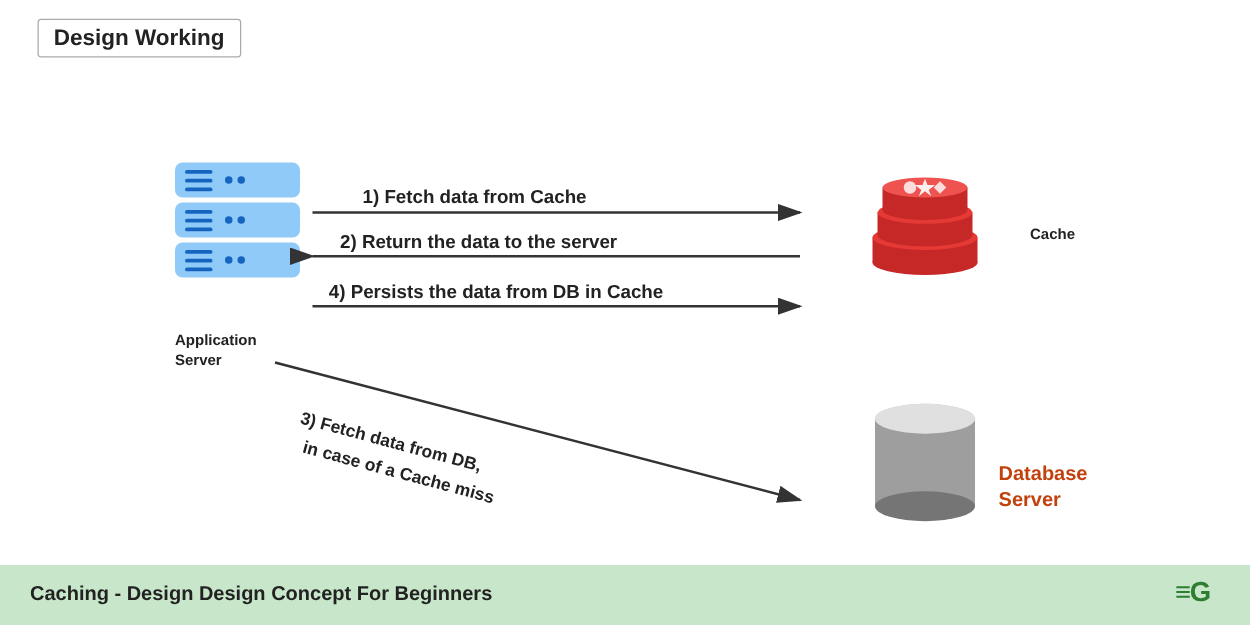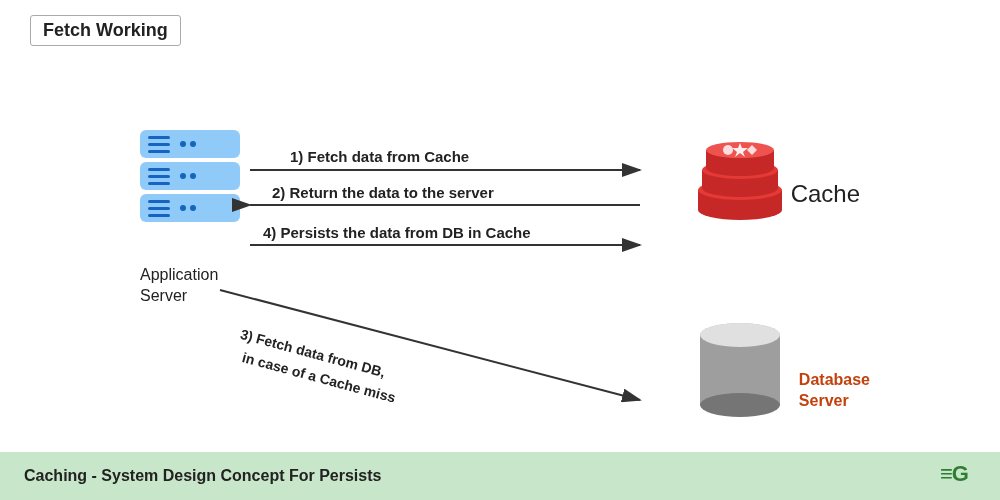--- a/index.html
+++ b/index.html
@@ -99,33 +99,33 @@
       width: 6px;
       height: 6px;
       background: #1565c0;
       border-radius: 50%;
     }
 
     .app-label {
       position: absolute;
       left: 140px;
       top: 185px;
-      font-size: 16px;
-      font-weight: 400;
+      font-size: 12px;
+      font-weight: 700;
       color: #222;
       line-height: 1.3;
       width: 110px;
     }
 
     .cache-label {
       position: absolute;
       right: 140px;
       top: 100px;
-      font-size: 24px;
-      font-weight: 400;
+      font-size: 12px;
+      font-weight: 700;
       color: #222;
     }
 
     .db-label {
       position: absolute;
       right: 130px;
       top: 290px;
       font-size: 16px;
       font-weight: 700;
       color: #c2410c;
@@ -150,21 +150,21 @@
 
     
     .cylinder {
       width: 90px;
       height: 110px;
     }
   </style>
 </head>
 <body>
 
-<div id="header">Fetch Working</div>
+<div id="header">Design Working</div>
 
 <div id="diagram">
 
   <div class="server-icon">
     <div class="server-disk">
       <div class="disk-lines">
           <div class="disk-line"></div>
           <div class="disk-line"></div>
           <div class="disk-line"></div>
         </div>
@@ -255,20 +255,20 @@
 
     <line x1="220" y1="210" x2="640" y2="320" stroke="#333" stroke-width="2" marker-end="url(#arrowRight)"></line>
 
     <text transform="rotate(15, 340, 270)" x="240" y="285" font-size="14" font-weight="600" fill="#222">3) Fetch data from DB,</text>
     <text transform="rotate(15, 340, 300)" x="240" y="308" font-size="14" font-weight="600" fill="#222">in case of a Cache miss</text>
   </svg>
 
 </div>
 
 <div id="footer">
-  <span id="footer-text">Caching - System Design Concept For Persists</span>
+  <span id="footer-text">Caching - Design Design Concept For Beginners</span>
   <span id="footer-logo">
     
     <svg width="36" height="28" viewBox="0 0 36 28">
       <text x="0" y="22" font-size="22" font-weight="900" fill="#2e7d32" font-family="Arial">≡G</text>
     </svg>
   </span>
 </div>
 
 </body></html>

